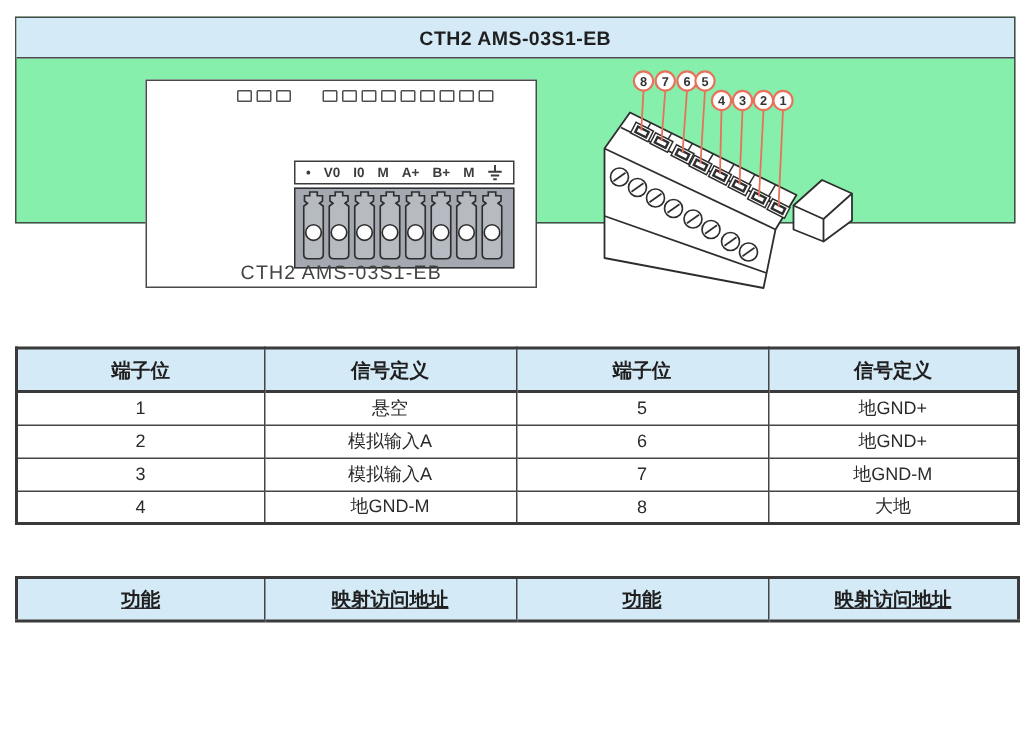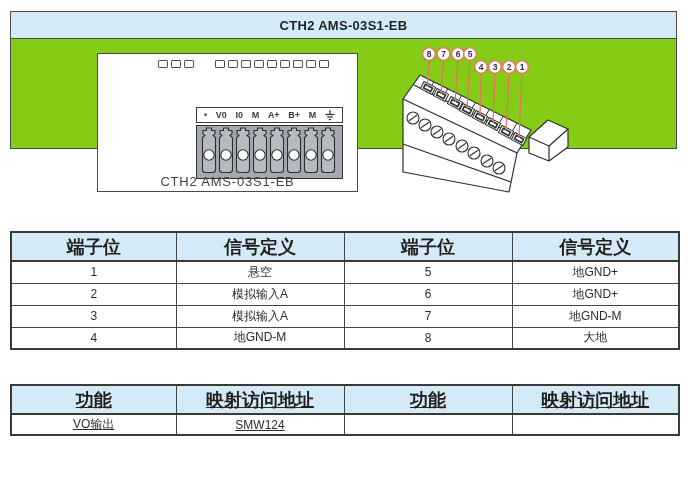--- a/index.html
+++ b/index.html
@@ -2,21 +2,21 @@
 <html><head>
 <meta charset="utf-8">
 <style>
   * { margin: 0; padding: 0; box-sizing: border-box; }
   html, body { width: 688px; height: 489px; background: #ffffff; }
   body { font-family: "Liberation Sans", "DejaVu Sans", sans-serif; color: #2b2b2b; position: relative; }
 
   
   .fig-box {
     position: absolute; left: 10px; top: 11px; width: 667px; height: 138px;
-    border: 1.5px solid #4a4a4a; background: #84cc16;
+    border: 1.5px solid #4a4a4a; background: #86efac;
   }
   .fig-header {
     height: 27px; background: #d5eaf7; border-bottom: 1.5px solid #4a4a4a;
     display: flex; align-items: center; justify-content: center;
     font-size: 13px; font-weight: bold; color: #1f1f1f; letter-spacing: 0.3px;
   }
 
   
   .module-box {
     position: absolute; left: 86px; top: 41px; width: 261px; height: 139px;
@@ -51,21 +51,21 @@
   table.data {
     position: absolute; left: 10px; width: 668px;
     border-collapse: collapse; table-layout: fixed;
     font-size: 12px; color: #2b2b2b; text-align: center;
   }
   table.data.t1 { top: 231px; }
   table.data.t2 { top: 384px; text-decoration: underline; }
   table.data, table.data th, table.data td { border: 1px solid #454545; }
   table.data { border: 2px solid #3a3a3a; }
   table.data th {
-    background: #d5eaf7; font-size: 18px; font-weight: bold; color: #1f1f1f;
+    background: #d5eaf7; font-size: 13px; font-weight: bold; color: #1f1f1f;
     height: 29px; border-bottom: 2px solid #3a3a3a;
   }
   table.data.t1 td { height: 22px; }
   table.data.t2 td { height: 21px; }
 </style>
 </head>
 <body>
 
 <div class="fig-box">
   <div class="fig-header">
@@ -336,20 +336,14 @@
     </colgroup>
   <thead>
     <tr>
       <th>功能</th>
       <th>映射访问地址</th>
       <th>功能</th>
       <th>映射访问地址</th>
     </tr>
   </thead>
   <tbody>
-    <tr>
-      <td>VO输出</td>
-      <td>SMW124</td>
-      <td></td>
-      <td></td>
-    </tr>
   </tbody>
 </table>
 
 </body></html>

